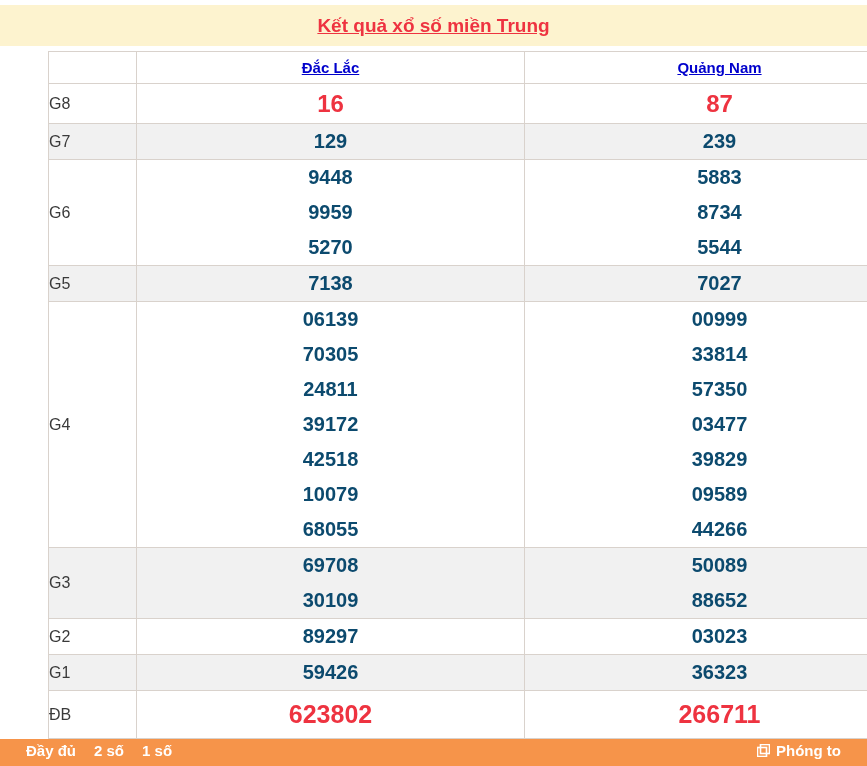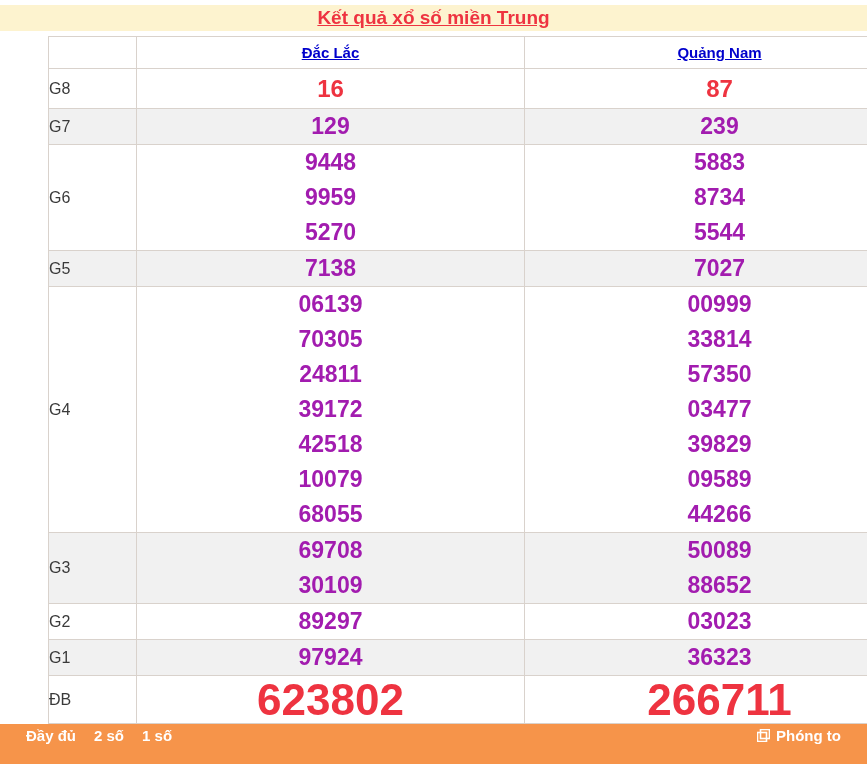--- a/index.html
+++ b/index.html
@@ -14,21 +14,21 @@
   html, body {
     margin: 0; padding: 0;
     width: 867px; height: 766px;
     overflow: hidden;
     background: #fff;
     font-family: "Liberation Sans", "DejaVu Sans", sans-serif;
   }
   
   .banner {
     margin-top: 5px;
-    height: 26px;
+    height: 41px;
     background: var(--banner-yellow);
     display: flex;
     align-items: center;
     justify-content: center;
     font-size: 19px;
     font-weight: bold;
     white-space: nowrap;
   }
   .banner .t-link {
     color: var(--accent-red);
@@ -60,28 +60,28 @@
     cursor: pointer;
   }
   td.lbl {
     vertical-align: middle;
     font-size: 16px;
     font-weight: 400;
     color: #3a3a3a;
   }
   td.nums { text-align: center; vertical-align: middle; padding: 2px 0; }
   .num {
-    font-size: 23px;
-    font-weight: bold;
-    color: #a21caf;
+    font-size: 20px;
+    font-weight: bold;
+    color: #0c4a6e;
     line-height: 35px;
   }
   tr.shade td { background: var(--row-shade); }
   tr.hl .num { color: var(--accent-red); font-size: 24px; line-height: 39px; }
-  tr.big .num { font-size: 44px; line-height: 47px; }
+  tr.big .num { font-size: 25px; line-height: 47px; }
 
   
   .footer {
     height: 40px;
     background: var(--footer-orange);
     display: flex;
     align-items: flex-start;
     justify-content: space-between;
     padding: 3px 26px 0 26px;
     color: #fff;
@@ -195,21 +195,21 @@
         <td class="nums">
           <div class="num">89297</div>
         </td>
         <td class="nums">
           <div class="num">03023</div>
         </td>
       </tr>
       <tr class="shade">
         <td class="lbl">G1</td>
         <td class="nums">
-          <div class="num">97924</div>
+          <div class="num">59426</div>
         </td>
         <td class="nums">
           <div class="num">36323</div>
         </td>
       </tr>
       <tr class="hl big">
         <td class="lbl">ĐB</td>
         <td class="nums">
           <div class="num">623802</div>
         </td>

